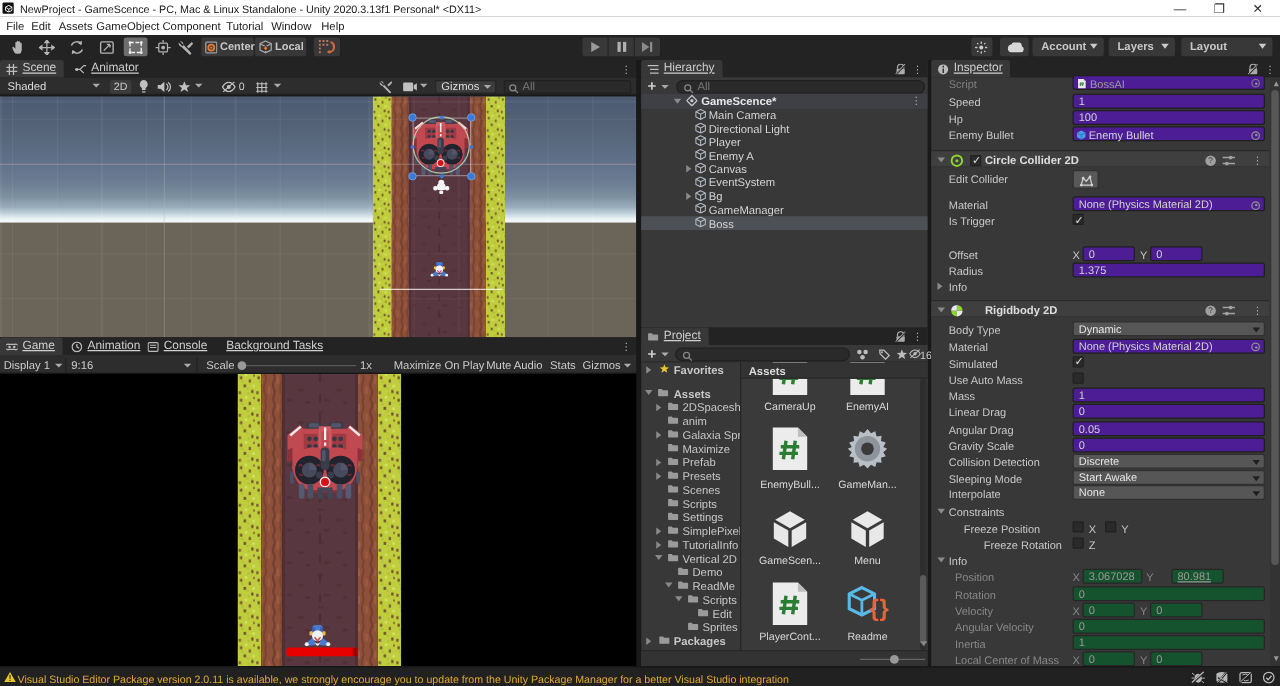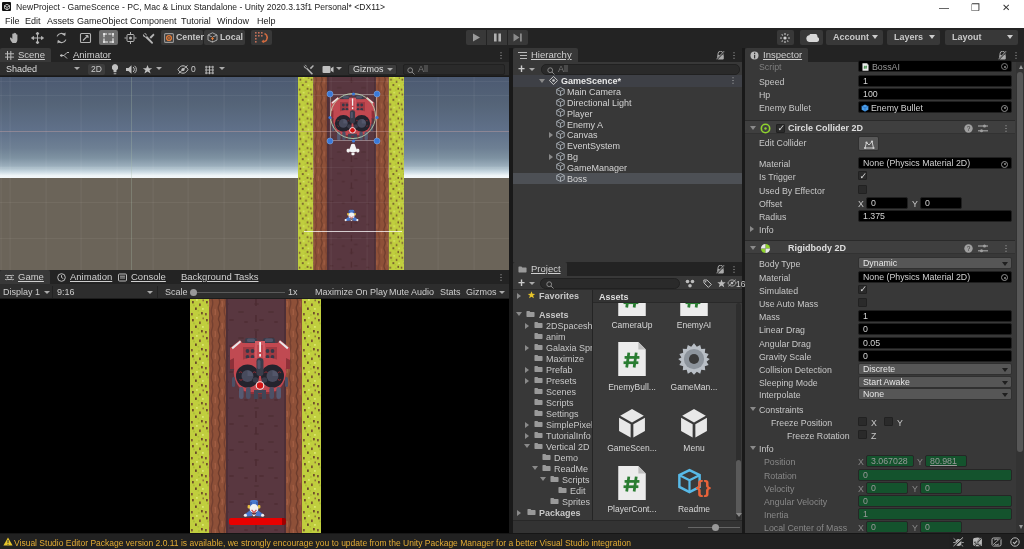--- a/index.html
+++ b/index.html
@@ -44,21 +44,21 @@
 
 
 .prow { left:0; width:79px; height:11px; font-size:9px; color:#c8c8c8; white-space:nowrap; overflow:hidden; }
 .prow > span.abs { top:1px; }
 .pfold { position:absolute; top:1px; width:9px; height:8px; }
 .plabel { width:62px; text-align:center; font-size:8.5px; color:#d8d8d8; white-space:nowrap; }
 
 
 .irow { left:0; width:279px; height:13.2px; }
 .ilabel { position:absolute; left:14px; top:2px; font-size:8.8px; color:#c8c8c8; white-space:nowrap; }
-.ibox { position:absolute; left:113px; top:0; width:154px; height:12px; background:#000000; border:1px solid #1f1f1f; border-radius:2px; font-size:8.8px; color:#d2d2d2; line-height:10px; padding-left:4px; }
+.ibox { position:absolute; left:113px; top:0; width:154px; height:12px; background:#4c1d95; border:1px solid #1f1f1f; border-radius:2px; font-size:8.8px; color:#d2d2d2; line-height:10px; padding-left:4px; }
 .idrop { position:absolute; left:113px; top:0; width:154px; height:12px; background:#565656; border:1px solid #303030; border-radius:2px; font-size:8.8px; color:#e6e6e6; line-height:10px; padding-left:4px; }
 .ihdr { left:0; width:270px; height:14px; background:#3f3f3f; border-top:1px solid #2a2a2a; border-bottom:1px solid #323232;text-decoration:underline; }
 .ihdr .htitle { position:absolute; left:43px; top:2px; font-size:9px; font-weight:bold; color:#dedede; }
 .obj-circ { position:absolute; right:3px; top:2.5px; width:7px; height:7px; border:1px solid #909090; border-radius:50%; }
 .obj-circ::after { content:""; position:absolute; left:1.5px; top:1.5px; width:2px; height:2px; background:#909090; border-radius:50%; }
 .ilabel.gr { color:#888; }
 .ibox.gr2 { color:#999; background:#14532d; border-color:#262626; }
 
 
 #statusbar { left:0; top:533px; width:1024px; height:16px; background:#212121; border-top:1px solid #161616; }
@@ -971,24 +971,20 @@
     </div>
   </div>
   <div class="abs irow" style="top:109px;">
       <span class="ilabel">Material</span>
       <div class="ibox">None (Physics Material 2D)<span class="obj-circ"></span></div>
     </div>
   <div class="abs irow" style="top:122.4px;">
       <span class="ilabel">Is Trigger</span>
       <span class="cb on" style="left:113px;top:1px;"></span>
     </div>
-  <div class="abs irow" style="top:135.9px;">
-      <span class="ilabel">Used By Effector</span>
-      <span class="cb" style="left:113px;top:1px;"></span>
-    </div>
   <div class="abs irow" style="top:148.9px;">
     <span class="ilabel">Offset</span>
     <span class="ilabel" style="left:113px;">X</span>
       <div class="ibox" style="left:121px;width:42px;">0</div>
     <span class="ilabel" style="left:167px;">Y</span>
       <div class="ibox" style="left:175px;width:42px;">0</div>
   </div>
   <div class="abs irow" style="top:162.4px;">
       <span class="ilabel">Radius</span>
       <div class="ibox">1.375</div>
@@ -1084,21 +1080,21 @@
   </div>
   <div class="abs irow" style="top:394.1px;">
       <span class="tri-d abs" style="left:5px;top:4px;"></span>
       <span class="ilabel">Info</span>
     </div>
   <div class="abs irow" style="top:407.3px;">
     <span class="ilabel gr" style="left:19px;">Position</span>
     <span class="ilabel gr" style="left:113px;">X</span>
       <div class="ibox gr2" style="left:121px;width:48px;">3.067028</div>
     <span class="ilabel gr" style="left:172px;">Y</span>
-      <div class="ibox gr2" style="left:180px;width:42px;text-decoration:underline;">80.981</div>
+      <div class="ibox gr2" style="left:192px;width:42px;text-decoration:underline;">80.981</div>
   </div>
   <div class="abs irow" style="top:420.5px;">
       <span class="ilabel gr" style="left:19px;">Rotation</span>
       <div class="ibox gr2">0</div>
     </div>
   <div class="abs irow" style="top:433.7px;">
     <span class="ilabel gr" style="left:19px;">Velocity</span>
     <span class="ilabel gr" style="left:113px;">X</span>
       <div class="ibox gr2" style="left:121px;width:42px;">0</div>
     <span class="ilabel gr" style="left:167px;">Y</span>

